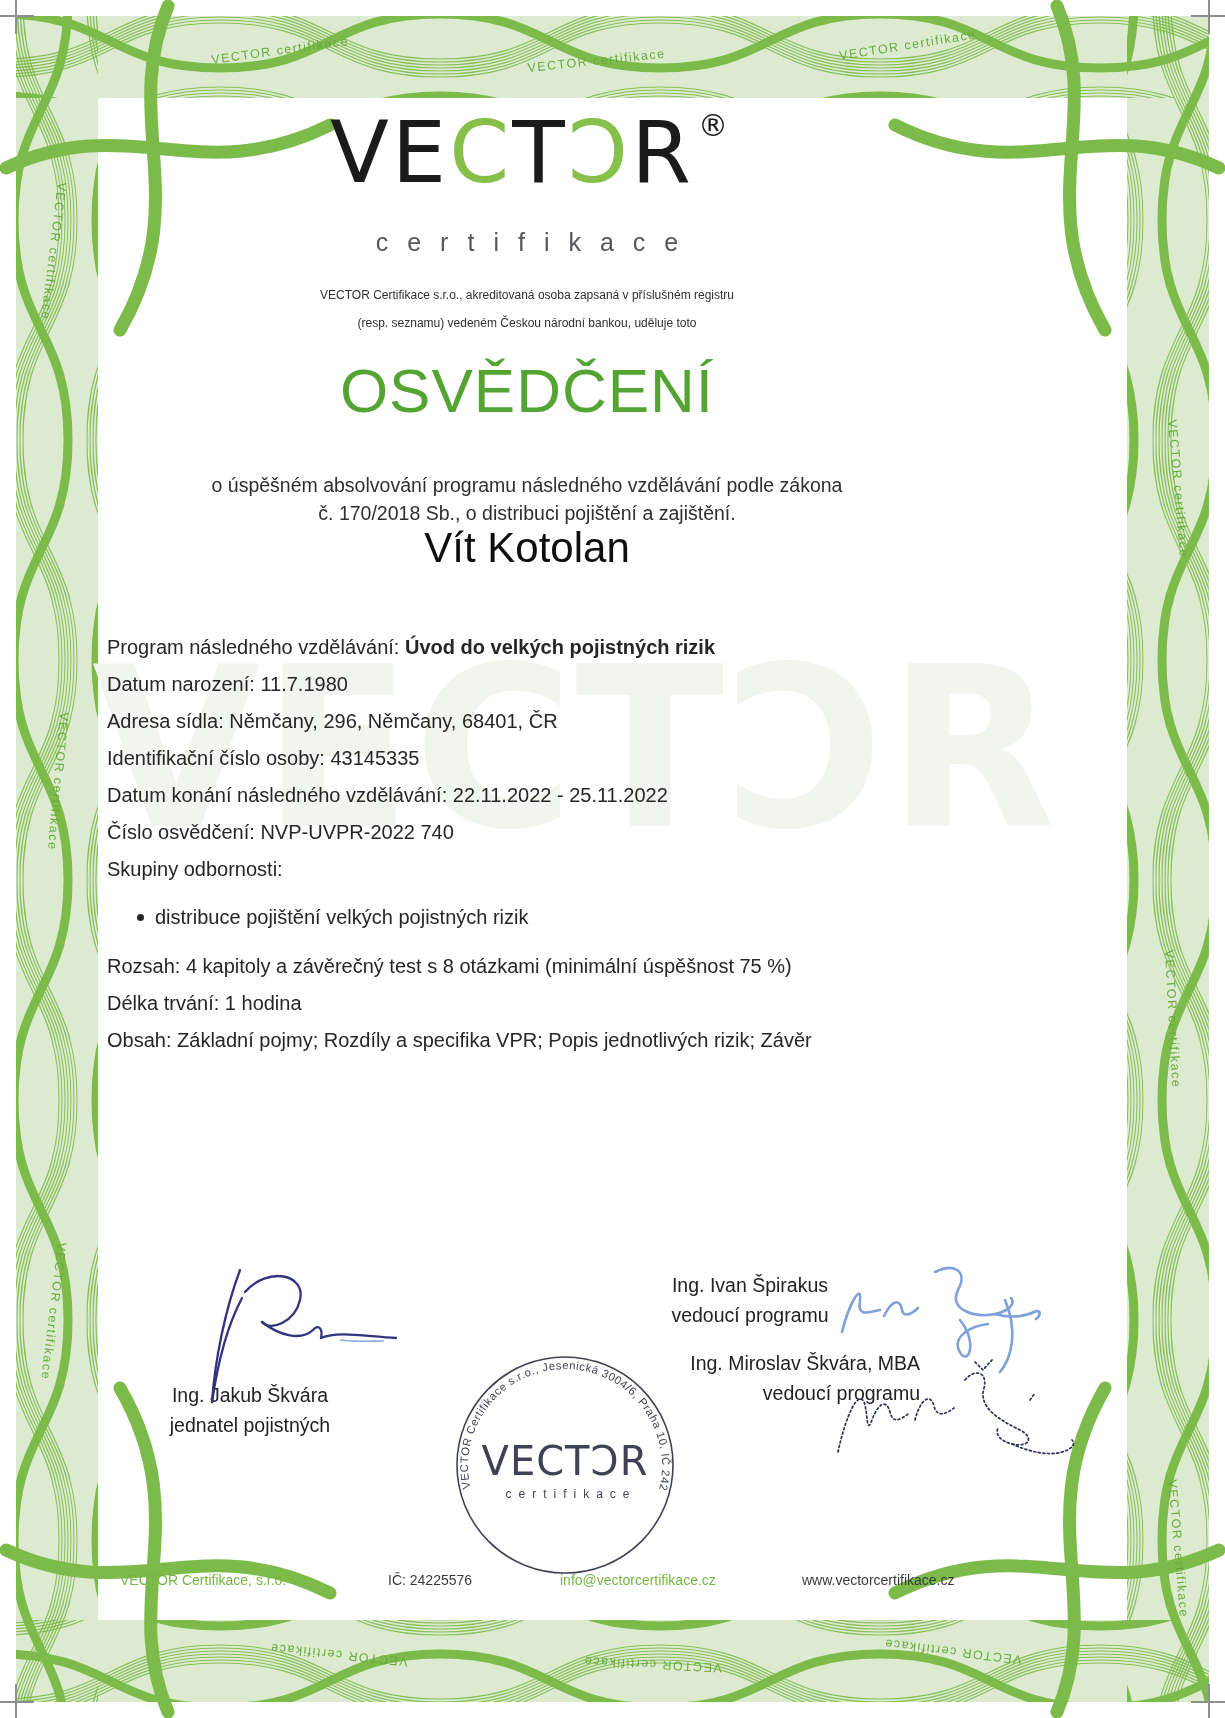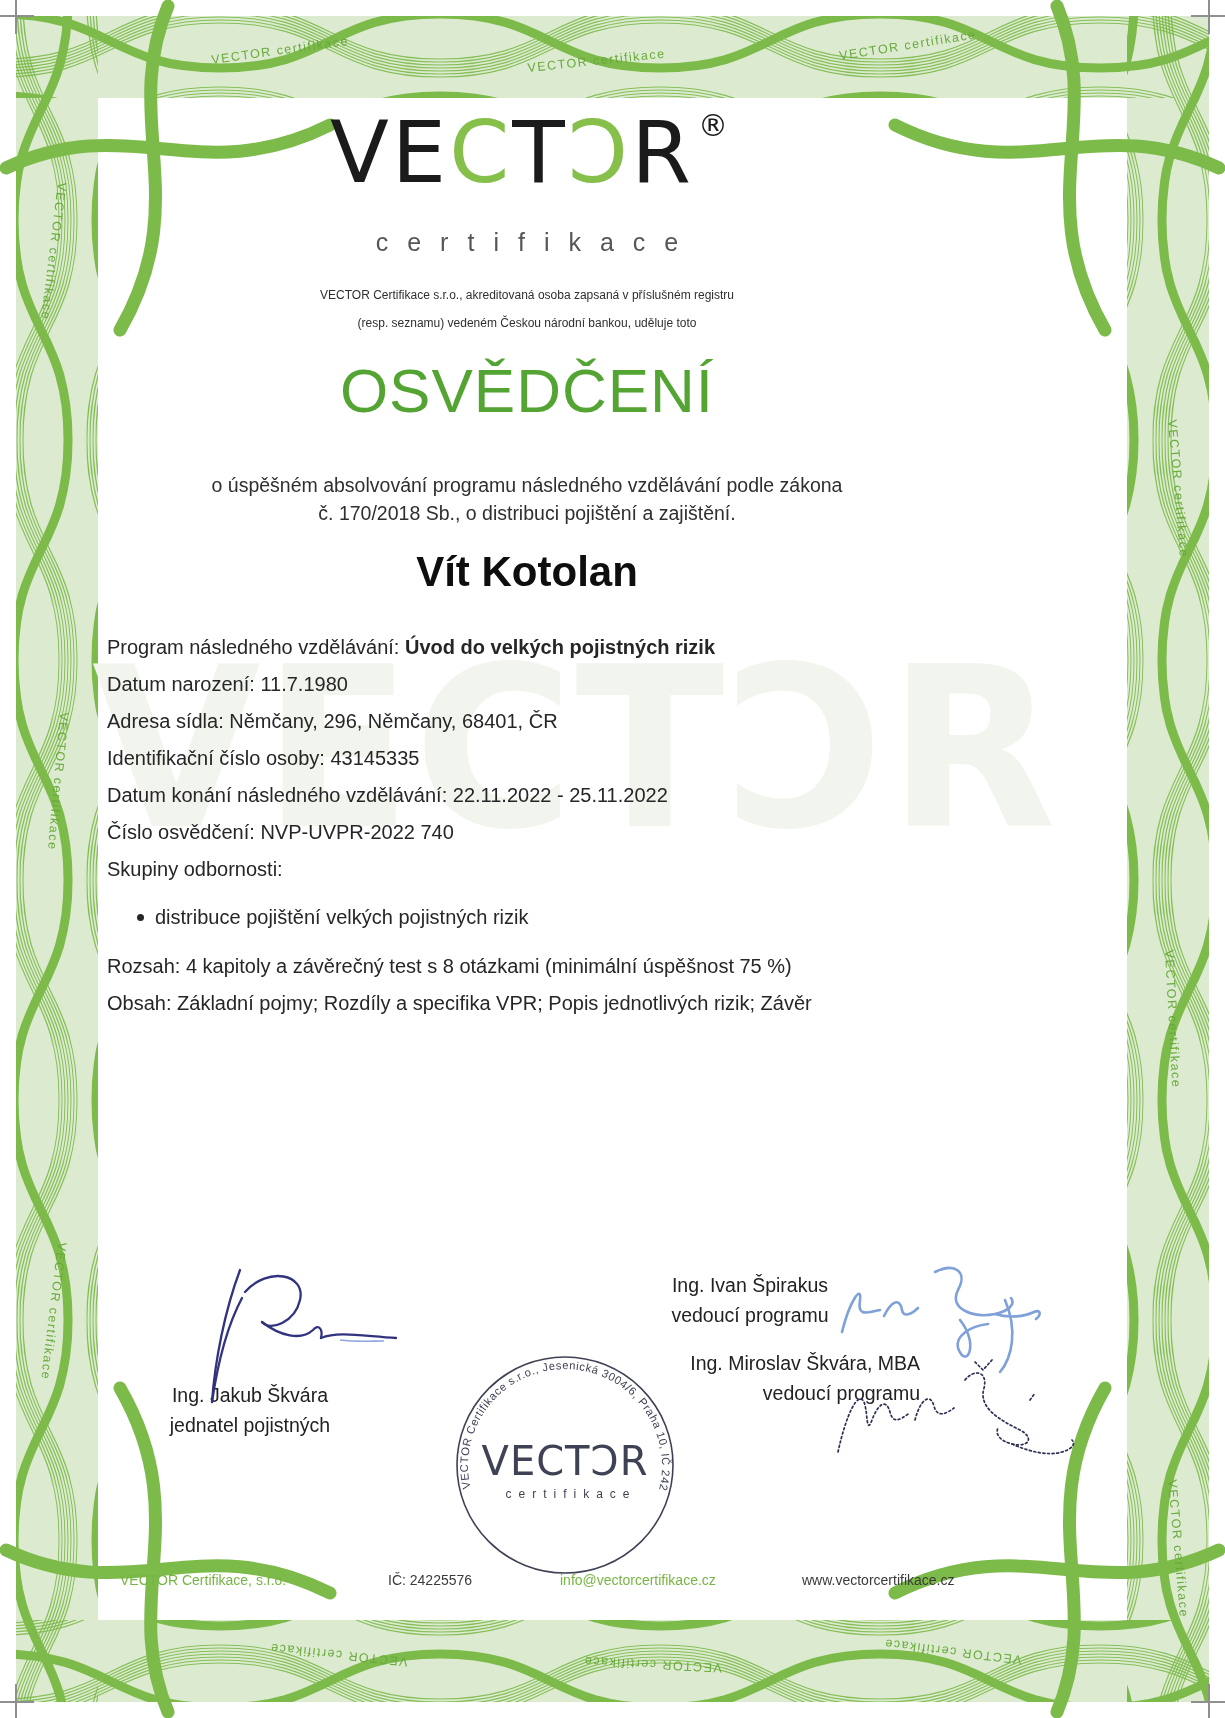--- a/index.html
+++ b/index.html
@@ -21,21 +21,21 @@
   
   #logo-block{top:104px;}
   .logo-line{font-family:"DejaVu Sans",sans-serif;font-size:86px;line-height:96px;letter-spacing:3px;color:#1b1b1b;white-space:nowrap;}
   .logo-line .green{color:#86bf4a;}
   .logo-reg{font-size:30px;position:relative;top:-46px;left:4px;letter-spacing:0;color:#1b1b1b;}
   .logo-sub{font-size:25px;letter-spacing:19px;text-indent:19px;color:#55565a;margin-top:8px;}
   
   #intro{top:281px;font-size:12px;line-height:28px;color:#2f2f2f;}
   #cert-title{top:355px;font-size:62px;line-height:72px;color:#54a434;letter-spacing:1px;}
   #about{top:471px;font-size:19.5px;line-height:28px;color:#2f2f2f;}
-  #recipient{top:548px;font-size:42px;font-weight:bold;color:#0e0e0e;}
+  #recipient{top:524px;font-size:42px;font-weight:normal;color:#0e0e0e;}
   
   #details{left:107px;top:629px;width:950px;font-size:20px;color:#262626;}
   .drow{line-height:37px;white-space:nowrap;}
   .bullet-row{line-height:30px;margin:14px 0 16px 0;padding-left:48px;position:relative;}
   .bullet-dot{position:absolute;left:30px;top:12px;width:7px;height:7px;border-radius:50%;background:#262626;}
   
   .sig-block{text-align:center;font-size:19.5px;line-height:30px;color:#222;}
   #sig-left{left:130px;top:1380px;width:240px;}
   #sig-right1{left:610px;top:1270px;width:280px;}
   #sig-right2{left:580px;top:1348px;width:340px;text-align:right;}
@@ -164,20 +164,21 @@
     <div class="drow">Adresa sídla: Němčany, 296, Němčany, 68401, ČR</div>
     <div class="drow">Identifikační číslo osoby: 43145335</div>
     <div class="drow">Datum konání následného vzdělávání: 22.11.2022 - 25.11.2022</div>
     <div class="drow">Číslo osvědčení: NVP-UVPR-2022 740</div>
     <div class="drow">Skupiny odbornosti:</div>
     <div class="bullet-row">
       <span class="bullet-dot"></span>
       <span>distribuce pojištění velkých pojistných rizik</span>
     </div>
     <div class="drow">Rozsah: 4 kapitoly a závěrečný test s 8 otázkami (minimální úspěšnost 75 %)</div>
+    <div class="drow">Délka trvání: 1 hodina</div>
     <div class="drow">Obsah: Základní pojmy; Rozdíly a specifika VPR; Popis jednotlivých rizik; Závěr</div>
   </div>
 
   <svg id="stamp-svg" width="300" height="300" viewBox="0 0 300 300">
     <defs>
       <path id="ringArc" d="M56,175 A97,97 0 1 1 244,175" fill="none"></path>
     </defs>
     <circle cx="150" cy="150" r="108" fill="none" stroke="#3f4254" stroke-width="1.6"></circle>
     <text font-size="11.2" fill="#3f4254" letter-spacing="0.6" font-family="Liberation Sans, sans-serif">
       <textPath href="#ringArc" startOffset="2">VECTOR Certifikace s.r.o., Jesenická 3004/6, Praha 10, IČ 24225576</textPath>

